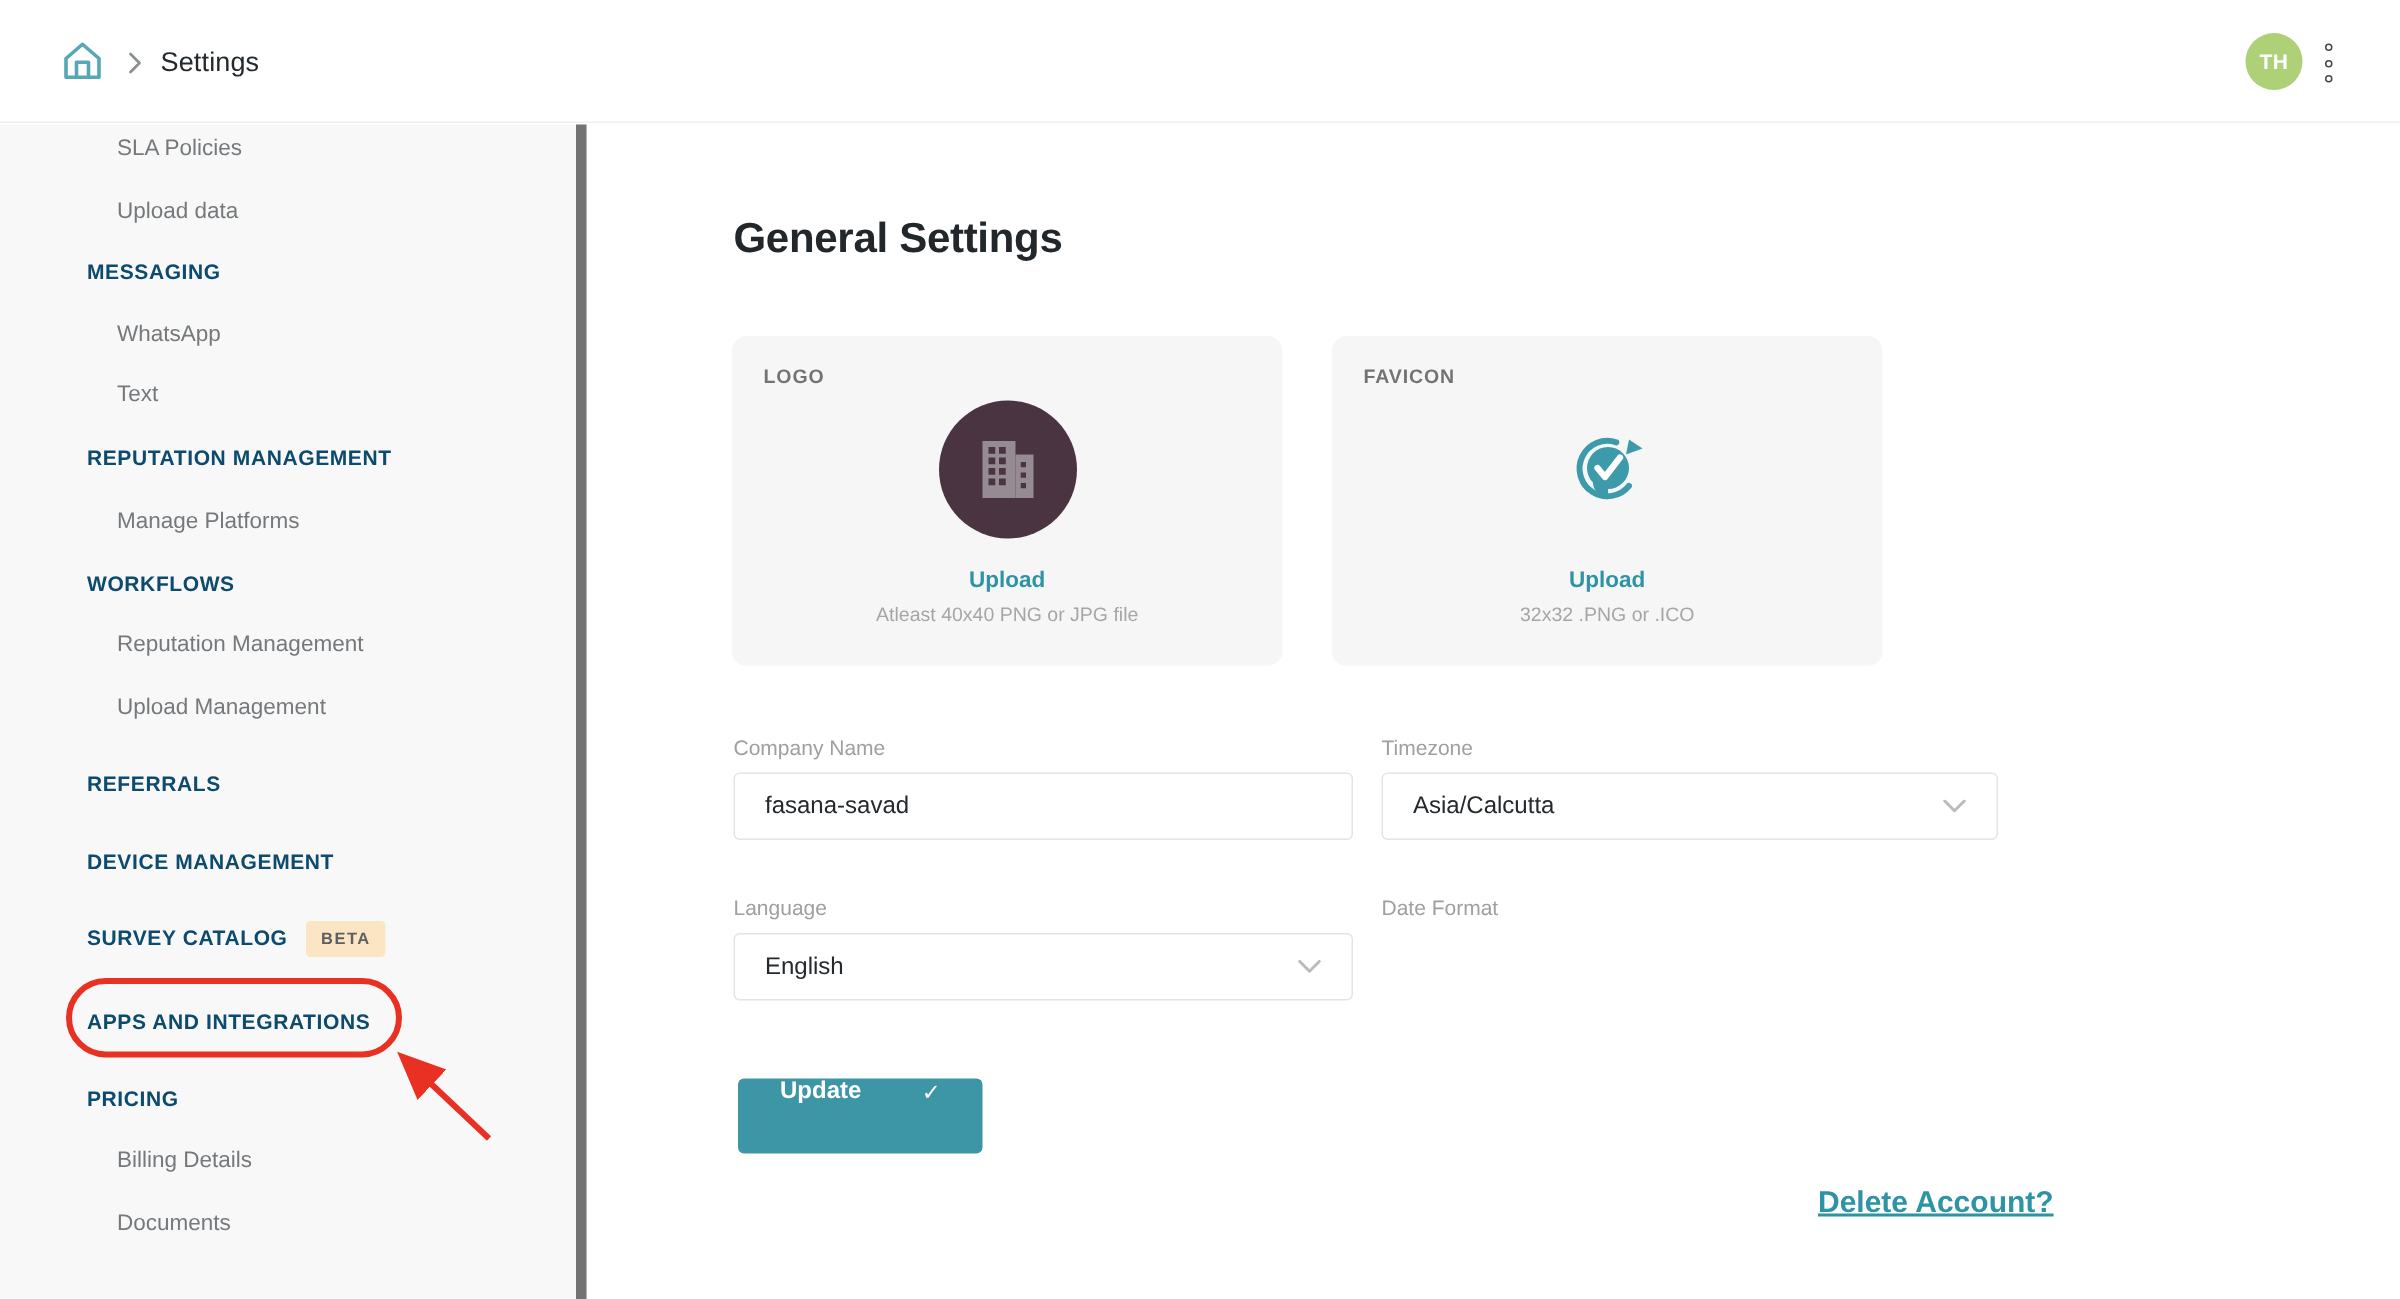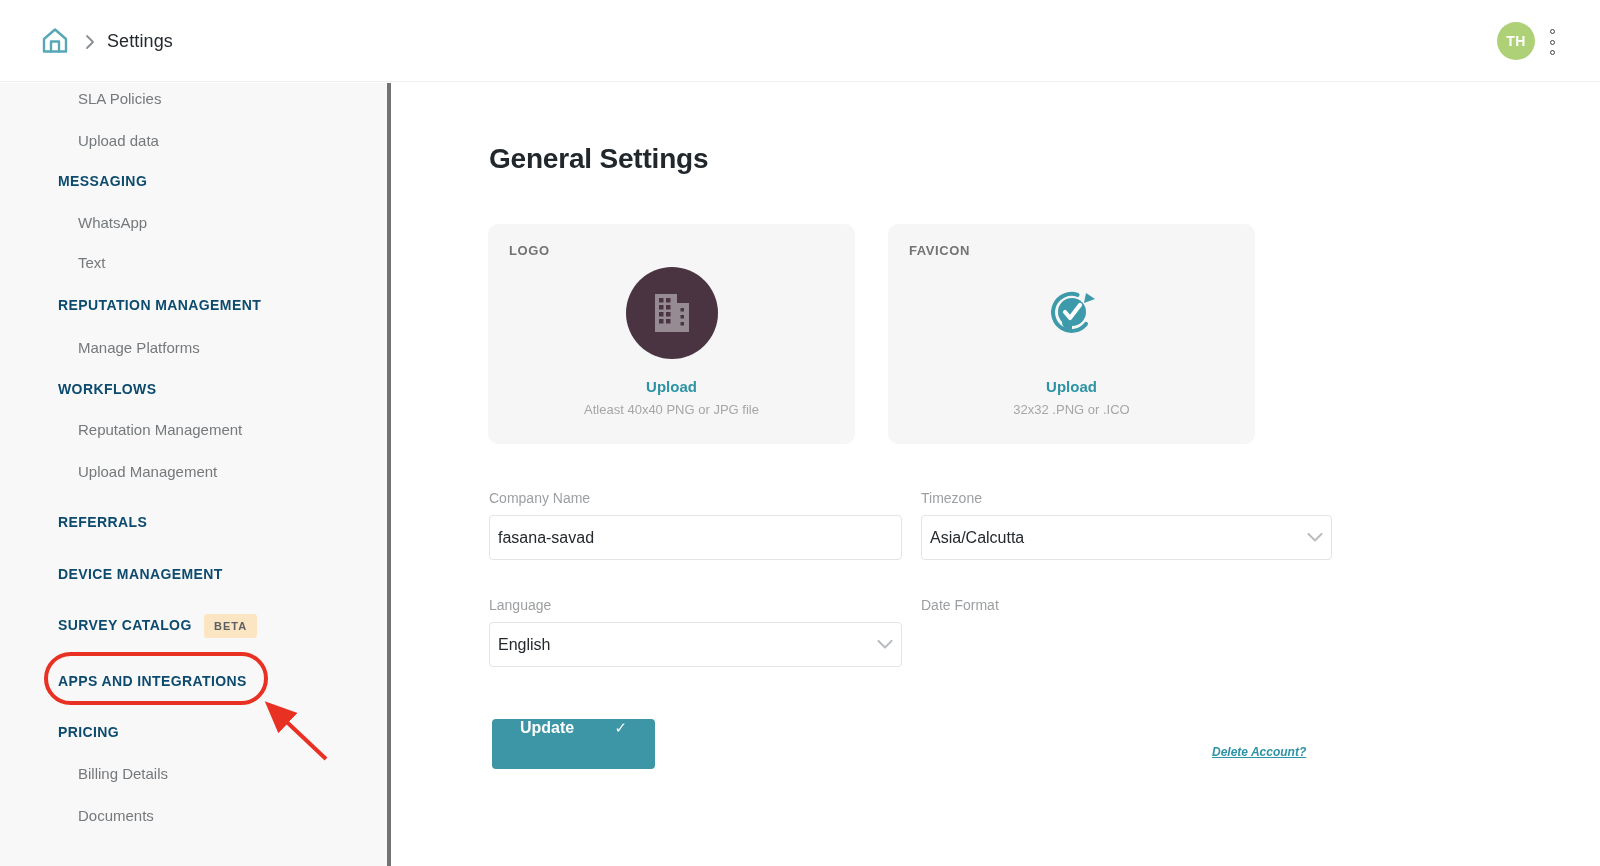--- a/index.html
+++ b/index.html
@@ -31,21 +31,21 @@
   .kebab {
     position: absolute; left: 1546px; top: 29px; width: 12px; height: 26px;
     display: flex; flex-direction: column; align-items: center; justify-content: space-between;
     cursor: pointer;
   }
   .kebab span { width: 5px; height: 5px; border: 1.5px solid #42474c; border-radius: 50%; }
 
   
   .sidebar {
     position: absolute; top: 83px; left: 0; width: 391px; height: 783px;
-    background: #f8f8f8; border-right: 4px solid #737373;
+    background: #f8f8f8; border-right: 7px solid #737373;
   }
   .nav-item { position: absolute; height: 22px; line-height: 22px; white-space: nowrap; cursor: pointer; }
   .nav-item.section {
     left: 58px; font-size: 14px; font-weight: 700; color: #0c4a6e; letter-spacing: 0.4px;
   }
   .nav-item.sub { left: 78px; font-size: 15px; color: #75797c; }
   .beta-badge {
     position: absolute; left: 204px; top: 531px; height: 24px;
     background: #fbe5c2; color: #5c6064; border-radius: 3px;
     font-size: 11px; font-weight: 700; letter-spacing: 1px;
@@ -80,42 +80,42 @@
     font-size: 15px; font-weight: 700; color: #2d93a5; cursor: pointer;
   }
   .upload-hint { text-align: center; margin-top: 7px; font-size: 13px; color: #a6a6a6; }
 
   .field { position: absolute; }
   .field-label { font-size: 14px; color: #9da0a2; margin-bottom: 9px; }
   .text-input, .select-box {
     width: 100%; height: 45px; background: #ffffff;
     border: 1px solid #e4e4e6; border-radius: 4px;
     font-family: "Liberation Sans", sans-serif;
-    font-size: 16px; color: #24292d; padding: 0 8px; outline: none;
+    font-size: 16px; color: #24292d; padding: 0 20px; outline: none;
   }
   .select-box {
     display: flex; align-items: center; justify-content: space-between; cursor: pointer;
   }
   .f-company { left: 97px;  top: 407px; width: 413px; }
   .f-timezone { left: 529px; top: 407px; width: 411px; }
   .f-language { left: 97px;  top: 514px; width: 413px; }
   .f-dateformat { left: 529px; top: 514px; width: 411px; }
 
   .update-btn {
     position: absolute; left: 100px; top: 636px; width: 163px; height: 50px;
     background: #3d96a5; border: none; border-radius: 4px; cursor: pointer;
     color: #ffffff; font-family: "Liberation Sans", sans-serif;
     font-size: 16px; font-weight: 700;
     display: flex; align-items: flex-start; justify-content: space-between; padding: 0 28px;
   }
   .update-check { font-size: 15px; font-weight: 400; }
   .delete-link {
-    position: absolute; left: 820px; top: 662px;
-    font-size: 12px; font-weight: 600; color: #2d93a5;
-    text-decoration: underline; cursor: pointer; font-style: italic;
+    position: absolute; left: 820px; top: 708px;
+    font-size: 20px; font-weight: 600; color: #2d93a5;
+    text-decoration: underline; cursor: pointer;
   }
 </style>
 </head>
 <body>
 
 <div class="header">
   <div class="home-btn">
     <svg width="30" height="30" viewBox="0 0 30 30" fill="none" stroke="#57a7b6" stroke-width="2.4" stroke-linejoin="round" stroke-linecap="round">
       <path d="M4 13 L15 3.5 L26 13 V25.5 H4 Z"></path>
       <path d="M11 25.5 V15.5 H19 V25.5"></path>

